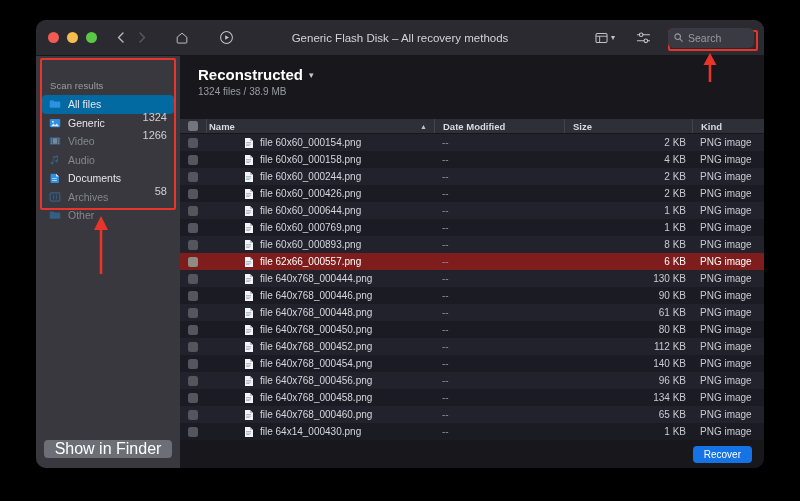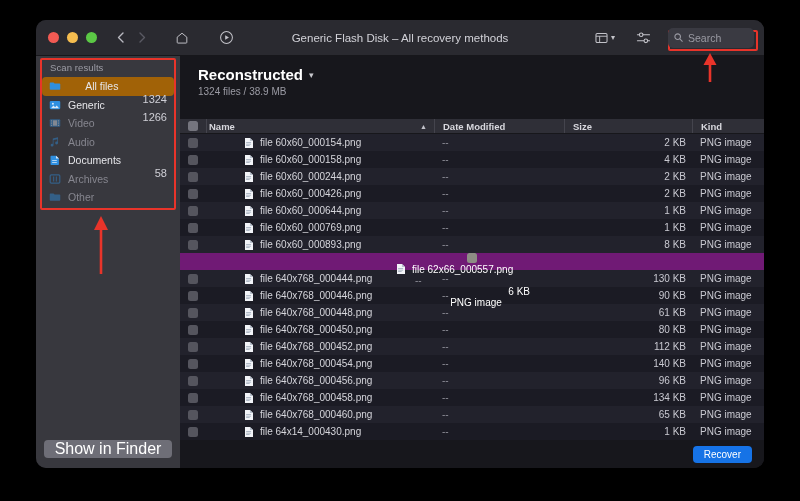--- a/index.html
+++ b/index.html
@@ -95,34 +95,34 @@
   
   .sidebar {
     width: 144px;
     background: #38383e;
     display: flex; flex-direction: column;
     flex: 0 0 auto;
     position: relative;
   }
   .sb-title {
     font-size: 9.5px; color: #9d9da6;
-    padding: 6px 0 4px 14px;
+    padding: 24px 0 4px 14px;
     letter-spacing: .1px;
   }
   .sb-list { padding: 0 6px; }
   .sb-item {
     height: 18.5px;
     display: flex; align-items: center;
     gap: 7px;
     padding: 0 7px;
     border-radius: 4px;
     font-size: 10.5px;
     color: #e6e6ea;
   }
-  .sb-item.selected { background: #a16207; text-align: center; }
+  .sb-item.selected { background: #0369a1; }
   .sb-item.disabled { color: #86868f; }
   .sb-item .ico { width: 12px; height: 12px; flex: 0 0 auto; display:block; }
   .sb-item .lbl { flex: 1 1 auto; white-space: nowrap; }
   .sb-item .cnt { font-size: 11px; color: #cfcfd6; margin-top: 25px; }
   .sb-item.disabled .ico { opacity: .45; }
 
   .sb-spacer { flex: 1 1 auto; }
   .sb-footer { padding: 0 8px 10px 8px; }
   .finder-btn {
     width: 100%; height: 18px;
@@ -167,21 +167,21 @@
   .sortchev { position: absolute; right: 7px; font-size: 7px; color: #c2c2c9; }
 
   .rows { flex: 1 1 auto; overflow: hidden; position: relative; }
   .row {
     height: 17px;
     display: flex; align-items: center;
     font-size: 10px; color: #d6d6dc;
   }
   .row.odd  { background: #22222c; }
   .row.even { background: #1b1b24; }
-  .row.sel  { background: #701a75; color: #ffffff; flex-direction: column; }
+  .row.sel  { background: #7f1d1d; color: #ffffff; }
   .row .col-check { display: flex; justify-content: center; align-items: center; }
   .row .col-name { display: flex; align-items: center; gap: 6px; padding-left: 38px; }
   .row .col-date { color: #8d8d97; }
   .row .col-size { text-align: right; padding-right: 6px; justify-content: flex-end; display: flex; color: #c9c9d1; }
   .row .col-kind { color: #c9c9d1; }
   .row.sel .col-size, .row.sel .col-kind { color: #ffffff; }
 
   .cbox {
     width: 10px; height: 10px;
     background: #55555e;

